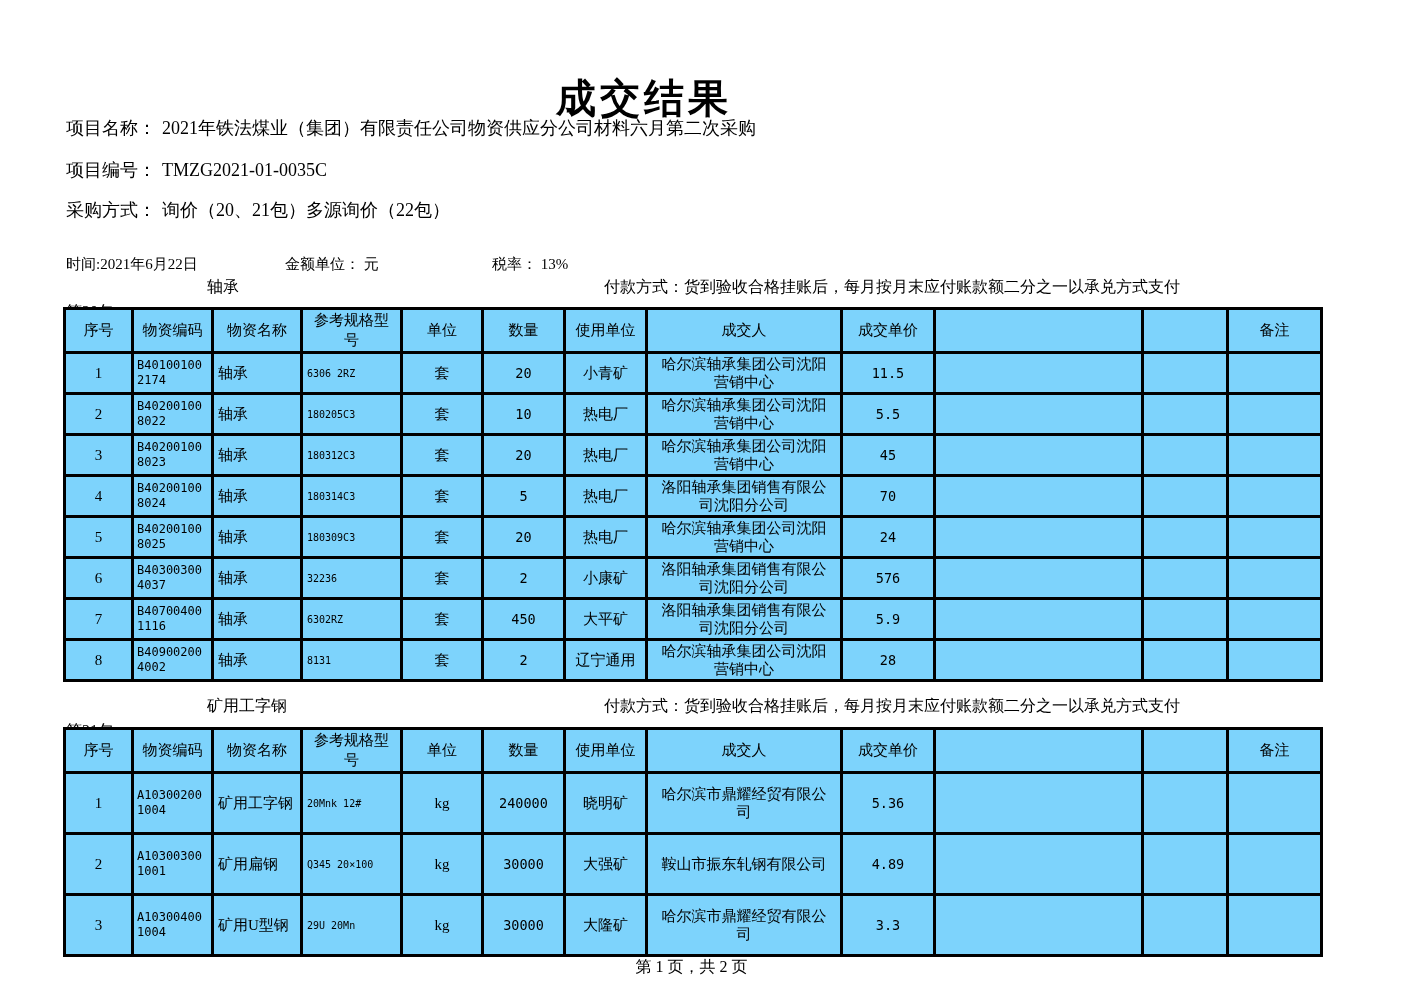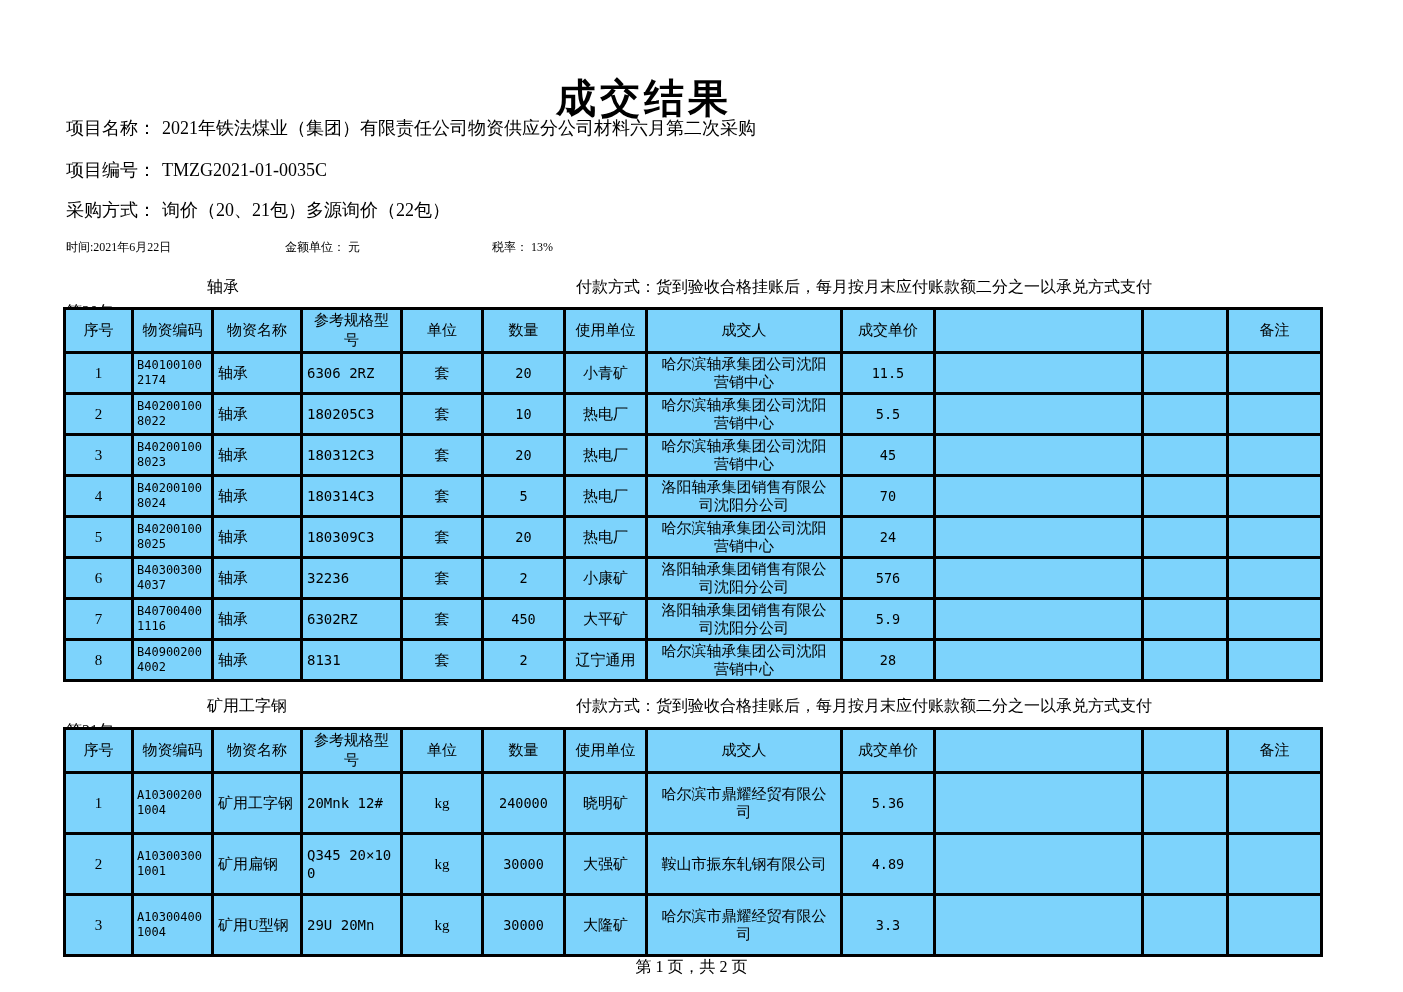--- a/index.html
+++ b/index.html
@@ -11,25 +11,25 @@
     position: relative; overflow: hidden;
   }
   .abs { position: absolute; }
   .title {
     position: absolute; left: 556px; top: 50px;
     font-size: 40px; letter-spacing: 4px; line-height: 1.1;
     white-space: nowrap;
   }
   .meta-line { position: absolute; left: 66px; font-size: 18px; white-space: nowrap; }
   .meta-line .lbl { margin-right: 6px; }
-  .info-span { position: absolute; top: 0; font-size: 12px; white-space: nowrap; }
+  .info-span { position: absolute; top: 16px; font-size: 15px; white-space: nowrap; }
   .section-row { position: absolute; left: 0; top: 0; width: 1340px; font-size: 16px; }
   .section-row .pkg-no { position: absolute; left: 66px; white-space: nowrap; margin-top: 25px; }
   .section-row .pkg-name { position: absolute; left: 207px; white-space: nowrap; }
-  .section-row .payment { position: absolute; left: 576px; white-space: nowrap; }
+  .section-row .payment { position: absolute; left: 604px; white-space: nowrap; }
   table {
     position: absolute; left: 63px;
     border-collapse: collapse; table-layout: fixed;
     width: 1257px; background: #7dd3fc;
   }
   th, td {
     border: 3px solid #000000;
     overflow: hidden; vertical-align: middle;
   }
   th {
@@ -42,21 +42,21 @@
   #t21 thead tr { height: 38px; }
   #t21 tbody tr { height: 61px; }
   td.c0, td.c4, td.c5, td.c6, td.c8, td.c9, td.c10, td.c11 { text-align: center; }
   td.c1 {
     text-align: left; font-family: "DejaVu Sans Mono", monospace;
     font-size: 12px; word-break: break-all; line-height: 1.25; padding: 1px 3px;
   }
   td.c2 { text-align: left; }
   td.c3 {
     text-align: left; font-family: "DejaVu Sans Mono", monospace;
-    font-size: 14px; word-break: break-all; line-height: 1.3;
+    font-size: 10px; word-break: break-all; line-height: 1.3;
   }
   td.c5, td.c8 { font-family: "DejaVu Sans Mono", monospace; font-size: 13.5px; }
   td.c7 { text-align: center; padding: 1px 8px; }
   .footer {
     position: absolute; left: 63px; top: 957px; width: 1257px;
     text-align: center; font-size: 16px;
   }
 </style>
 </head>
 <body>

